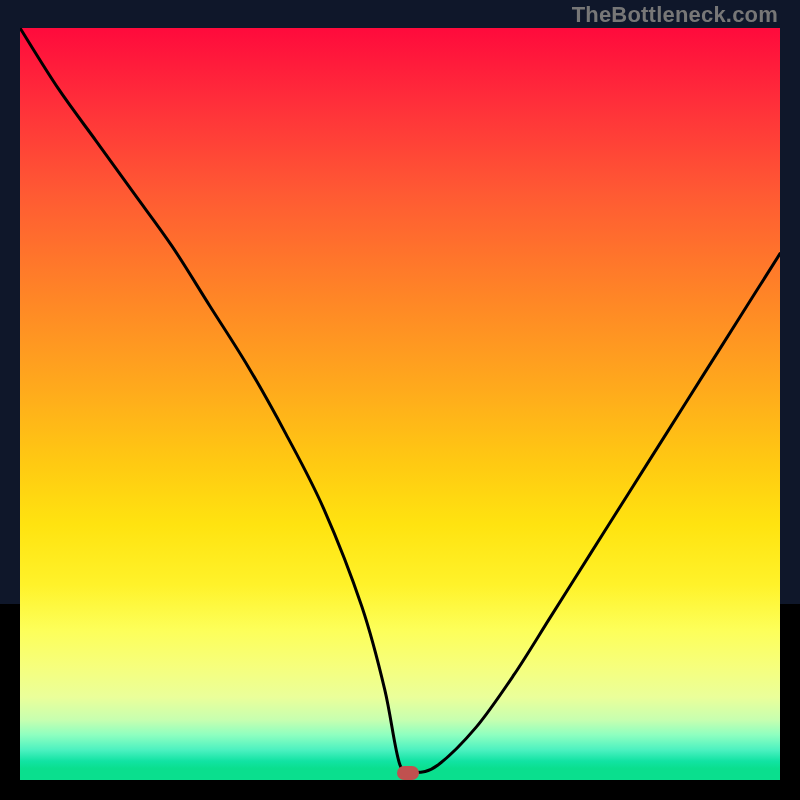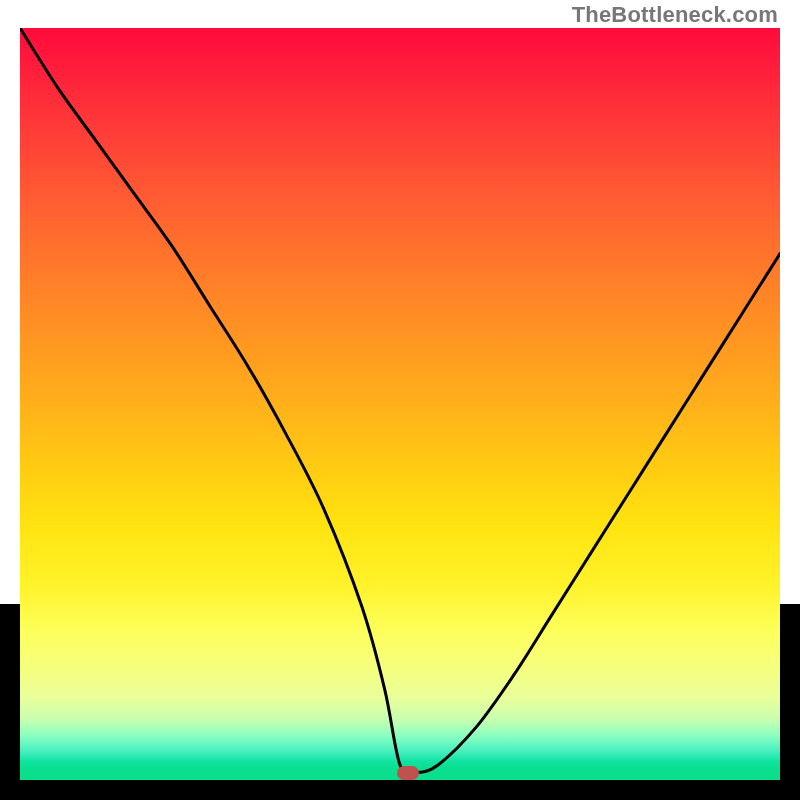--- a/index.html
+++ b/index.html
@@ -8,21 +8,21 @@
     width: 800px;
     height: 800px;
     background: #000;
     overflow: hidden;
     font-family: Arial, Helvetica, sans-serif;
   }
   .frame {
     position: absolute;
     left: 0; top: 0;
     width: 800px; height: 604px;
-    background: #ffffff;
+    background: #0f172a;
   }
   .watermark {
     position: absolute;
     top: 2px;
     right: 22px;
     color: #777;
     font-size: 22px;
     font-weight: 600;
     letter-spacing: 0.2px;
     user-select: none;

